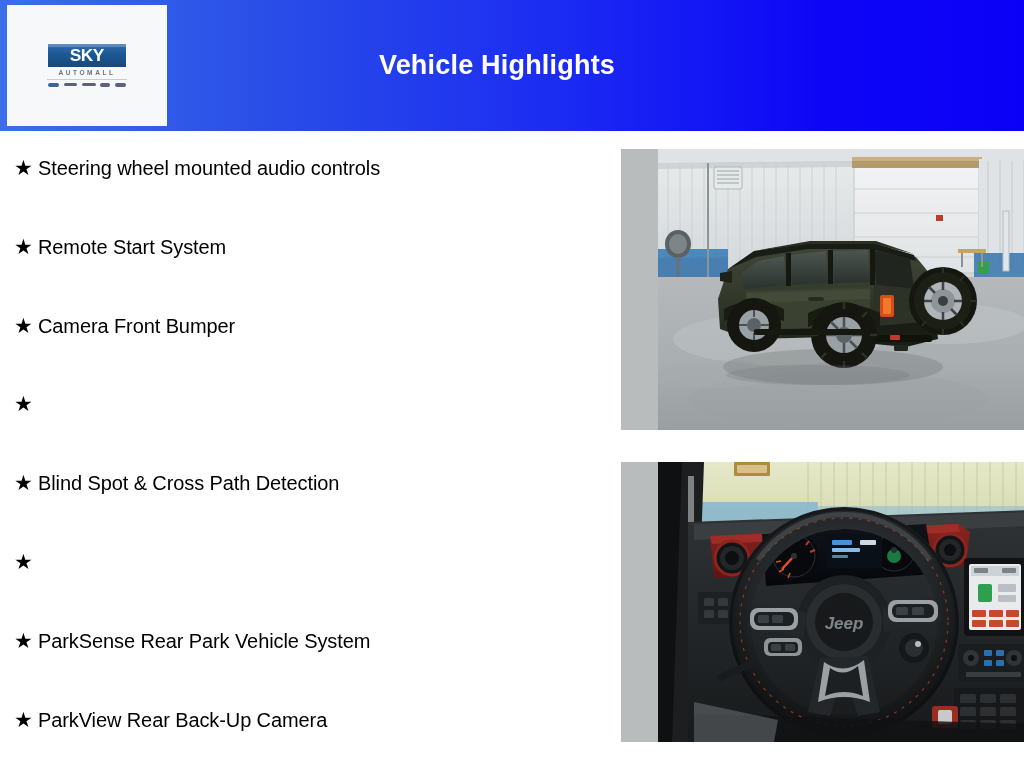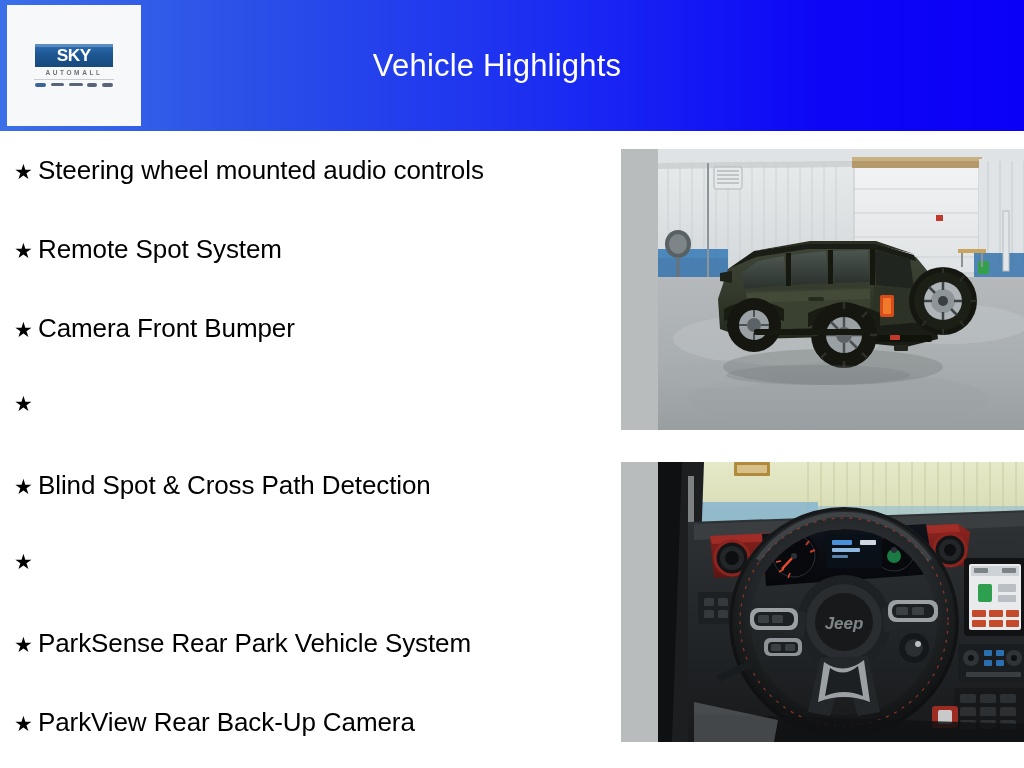--- a/index.html
+++ b/index.html
@@ -29,33 +29,33 @@
   .header-title {
     position: absolute;
     left: 0;
     top: 0;
     width: 994px;
     height: 131px;
     display: flex;
     align-items: center;
     justify-content: center;
     color: #ffffff;
-    font-size: 31px;
-    font-weight: 400;
+    font-size: 27px;
+    font-weight: 700;
     letter-spacing: 0.2px;
     white-space: nowrap;
     pointer-events: none;
   }
 
   
   .logo-tile {
     position: absolute;
     left: 7px;
     top: 5px;
-    width: 134px;
+    width: 160px;
     height: 121px;
     background: #f7f8f9;
     display: flex;
     flex-direction: column;
     align-items: center;
     justify-content: center;
     box-sizing: border-box;
   }
   .logo-inner {
     width: 84px;
@@ -144,21 +144,21 @@
   .feature-star {
     color: #000000;
     font-size: 21px;
     line-height: 1;
     width: 24px;
     flex: 0 0 24px;
     text-align: left;
   }
   .feature-label {
     color: #000000;
-    font-size: 26px;
+    font-size: 20px;
     line-height: 1;
     font-weight: 400;
     letter-spacing: -0.1px;
   }
 
   
   .photo {
     position: absolute;
     left: 621px;
     width: 371px;
@@ -194,21 +194,21 @@
   </div>
 </div>
 
 <ul class="features" id="feature-list">
     <li class="feature-item" style="top: 26px;">
       <span class="feature-star">★</span>
       <span class="feature-label">Steering wheel mounted audio controls</span>
     </li>
     <li class="feature-item" style="top: 104.8px;">
       <span class="feature-star">★</span>
-      <span class="feature-label">Remote Spot System</span>
+      <span class="feature-label">Remote Start System</span>
     </li>
     <li class="feature-item" style="top: 183.6px;">
       <span class="feature-star">★</span>
       <span class="feature-label">Camera Front Bumper</span>
     </li>
     <li class="feature-item" style="top: 262.4px;">
       <span class="feature-star">★</span>
     </li>
     <li class="feature-item" style="top: 341.2px;">
       <span class="feature-star">★</span>

